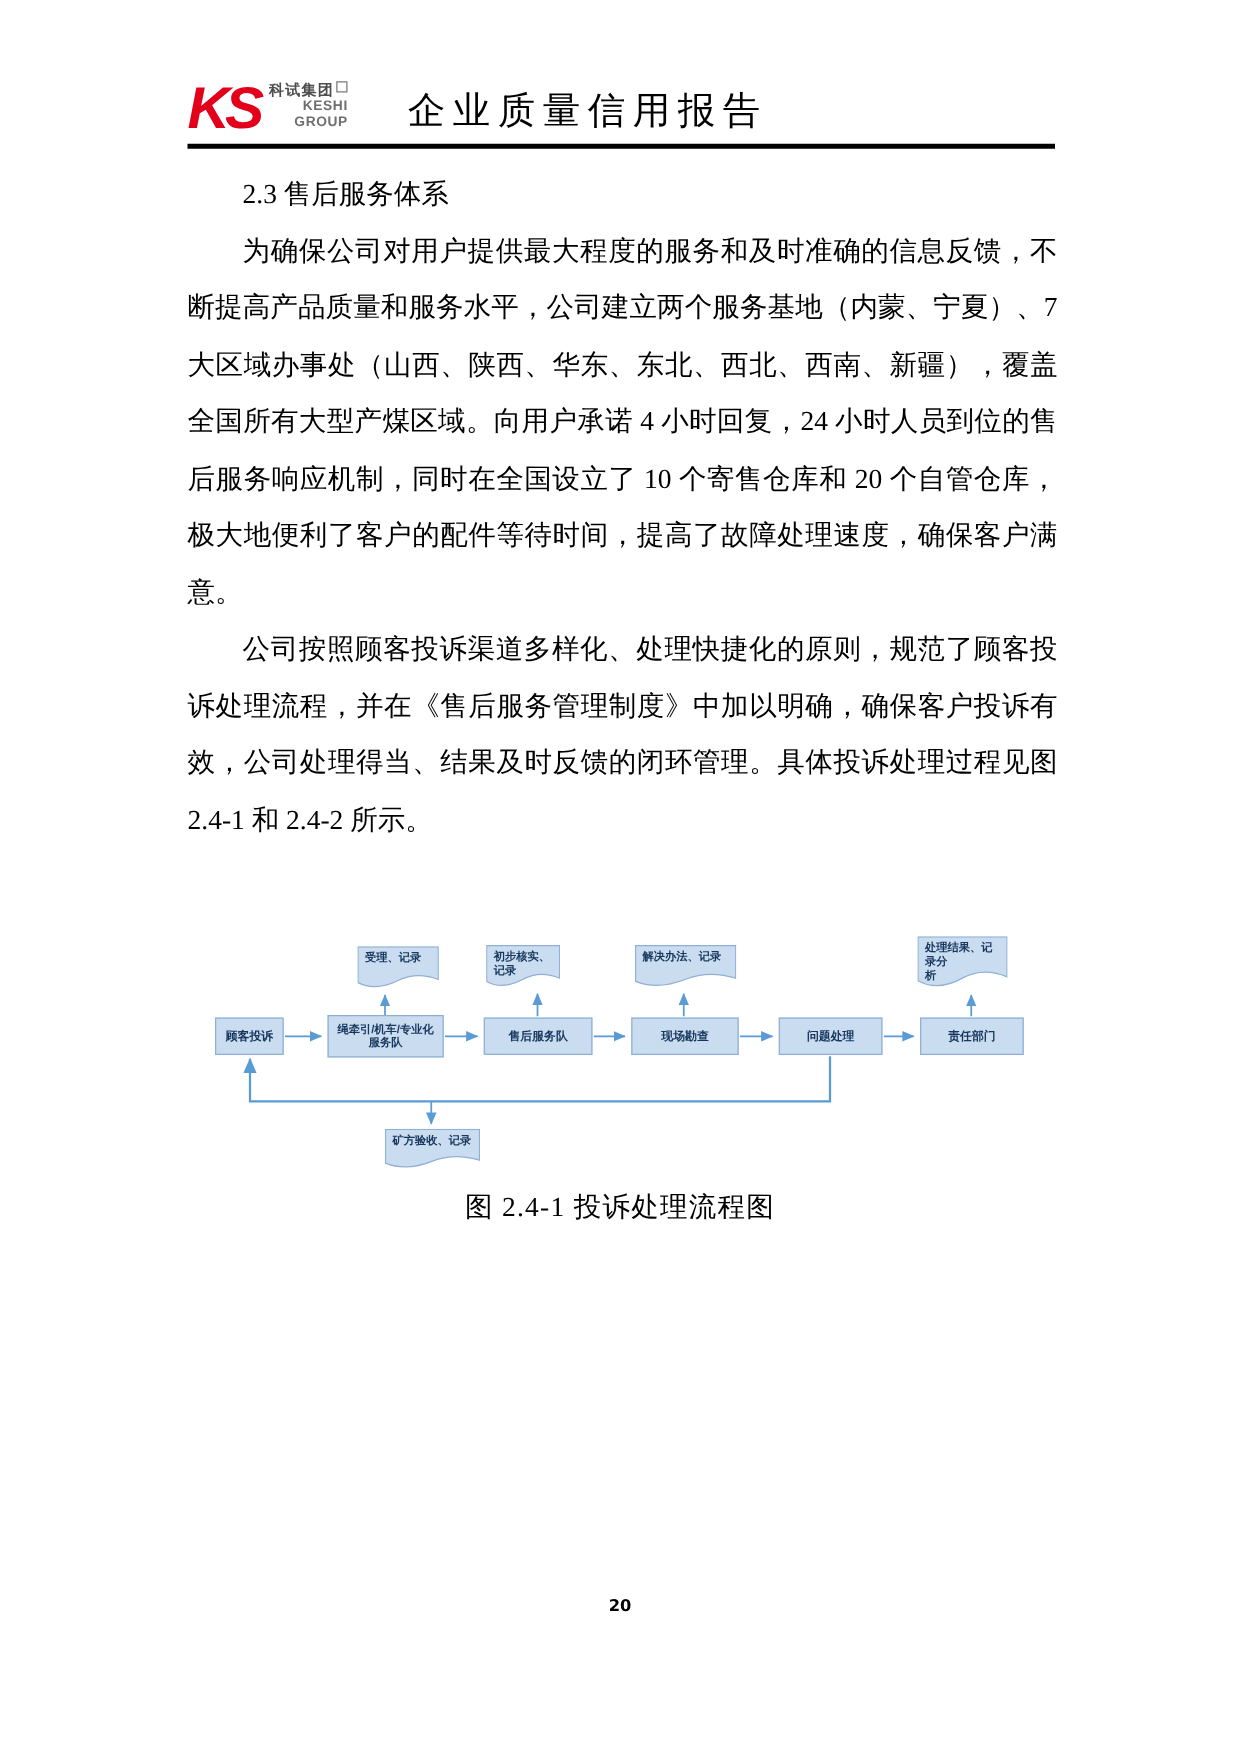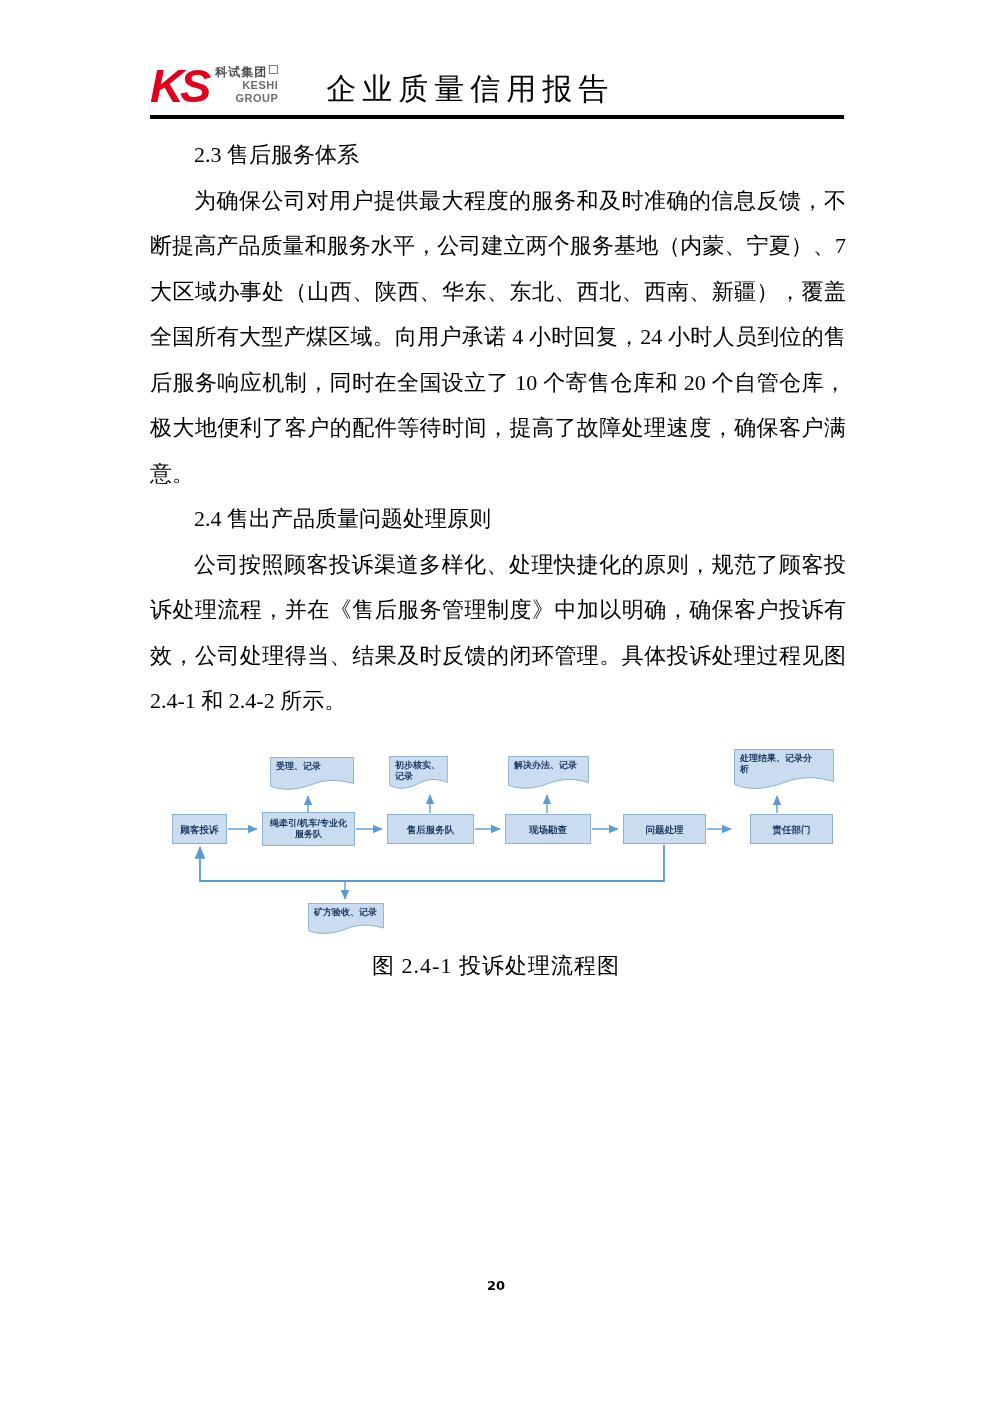--- a/index.html
+++ b/index.html
@@ -54,34 +54,34 @@
     display:flex;align-items:center;justify-content:center;text-align:center;
     font-family:"Liberation Sans","DejaVu Sans",sans-serif;
     font-size:9.5px;font-weight:bold;color:#17375e;line-height:11px;
     white-space:pre-line;box-sizing:border-box;
   }
   .n-complaint{left:172px;top:74px;width:55px;height:30px;}
   .n-team{left:262px;top:72px;width:93px;height:34px;font-size:9px;}
   .n-aftersales{left:387px;top:74px;width:87px;height:30px;}
   .n-survey{left:505px;top:74px;width:86px;height:30px;}
   .n-handling{left:623px;top:74px;width:83px;height:30px;}
-  .n-department{left:736px;top:74px;width:83px;height:30px;margin-left:14px;}
+  .n-department{left:736px;top:74px;width:83px;height:30px;}
   .flow-doc{position:absolute;box-sizing:border-box;}
   .flow-doc svg{position:absolute;left:0;top:0;width:100%;height:100%;}
   .flow-doc svg path{fill:var(--box-fill,#c9dcf0);stroke:var(--box-border,#8fafd4);}
   .flow-doc span{
     position:absolute;left:6px;right:4px;top:4px;
     font-family:"Liberation Sans","DejaVu Sans",sans-serif;
     font-size:9px;font-weight:bold;color:#17375e;line-height:11px;
     white-space:pre-line;text-align:left;
   }
-  .d-accept{left:270px;top:17px;width:84px;height:36px;}
+  .d-accept{left:286px;top:17px;width:65px;height:36px;}
   .d-verify{left:389px;top:16px;width:59px;height:36px;}
   .d-solution{left:508px;top:16px;width:81px;height:36px;}
-  .d-result{left:734px;top:9px;width:100px;height:44px;}
+  .d-result{left:734px;top:9px;width:72px;height:44px;}
   .d-mine{left:308px;top:163px;width:76px;height:34px;}
   
   .figure-caption{
     position:absolute;left:0;top:951px;width:992px;text-align:center;
     font-size:22px;letter-spacing:1px;
   }
   .page-number{
     position:absolute;left:0;top:1278px;width:992px;text-align:center;
     font-family:"DejaVu Sans","Liberation Sans",sans-serif;
     font-size:13px;font-weight:bold;
@@ -104,21 +104,20 @@
       </span>
     </div>
     <div class="report-title">企业质量信用报告</div>
   </div>
   <div class="header-rule"></div>
 </div>
 
 <div class="doc-body">
   <p>2.3 售后服务体系</p>
   <p>为确保公司对用户提供最大程度的服务和及时准确的信息反馈，不断提高产品质量和服务水平，公司建立两个服务基地（内蒙、宁夏）、7 大区域办事处（山西、陕西、华东、东北、西北、西南、新疆），覆盖全国所有大型产煤区域。向用户承诺 4 小时回复，24 小时人员到位的售后服务响应机制，同时在全国设立了 10 个寄售仓库和 20 个自管仓库，极大地便利了客户的配件等待时间，提高了故障处理速度，确保客户满意。</p>
-  <p>2.4 售出产品质量问题处理原则</p>
   <p>公司按照顾客投诉渠道多样化、处理快捷化的原则，规范了顾客投诉处理流程，并在《售后服务管理制度》中加以明确，确保客户投诉有效，公司处理得当、结果及时反馈的闭环管理。具体投诉处理过程见图 2.4-1 和 2.4-2 所示。</p>
 </div>
 
 <div class="flowchart">
   <svg class="flow-svg" viewBox="0 0 992 210" aria-hidden="true">
     <defs>
       <marker id="arr" viewBox="0 0 8 8" markerWidth="8" markerHeight="8" refX="6.5" refY="3.5" orient="auto">
         <path d="M0,0.5 L7,3.5 L0,6.5 Z" fill="#5b9bd5"></path>
       </marker>
     </defs>

